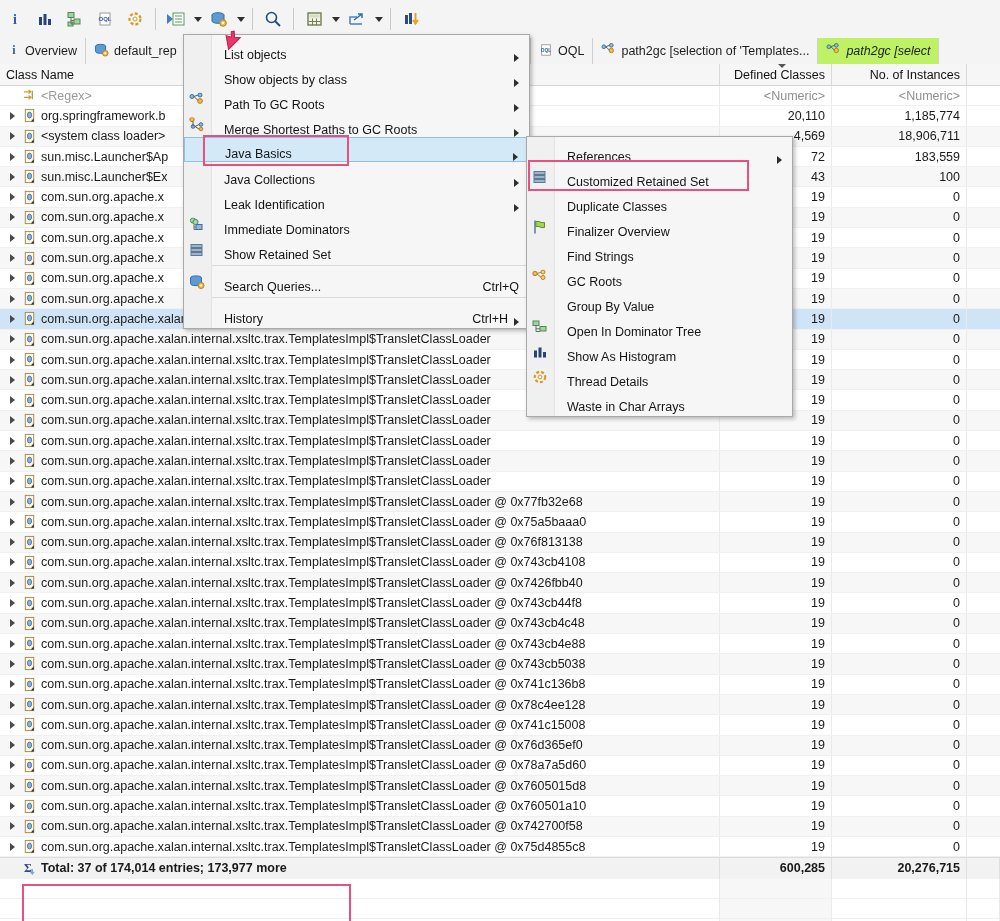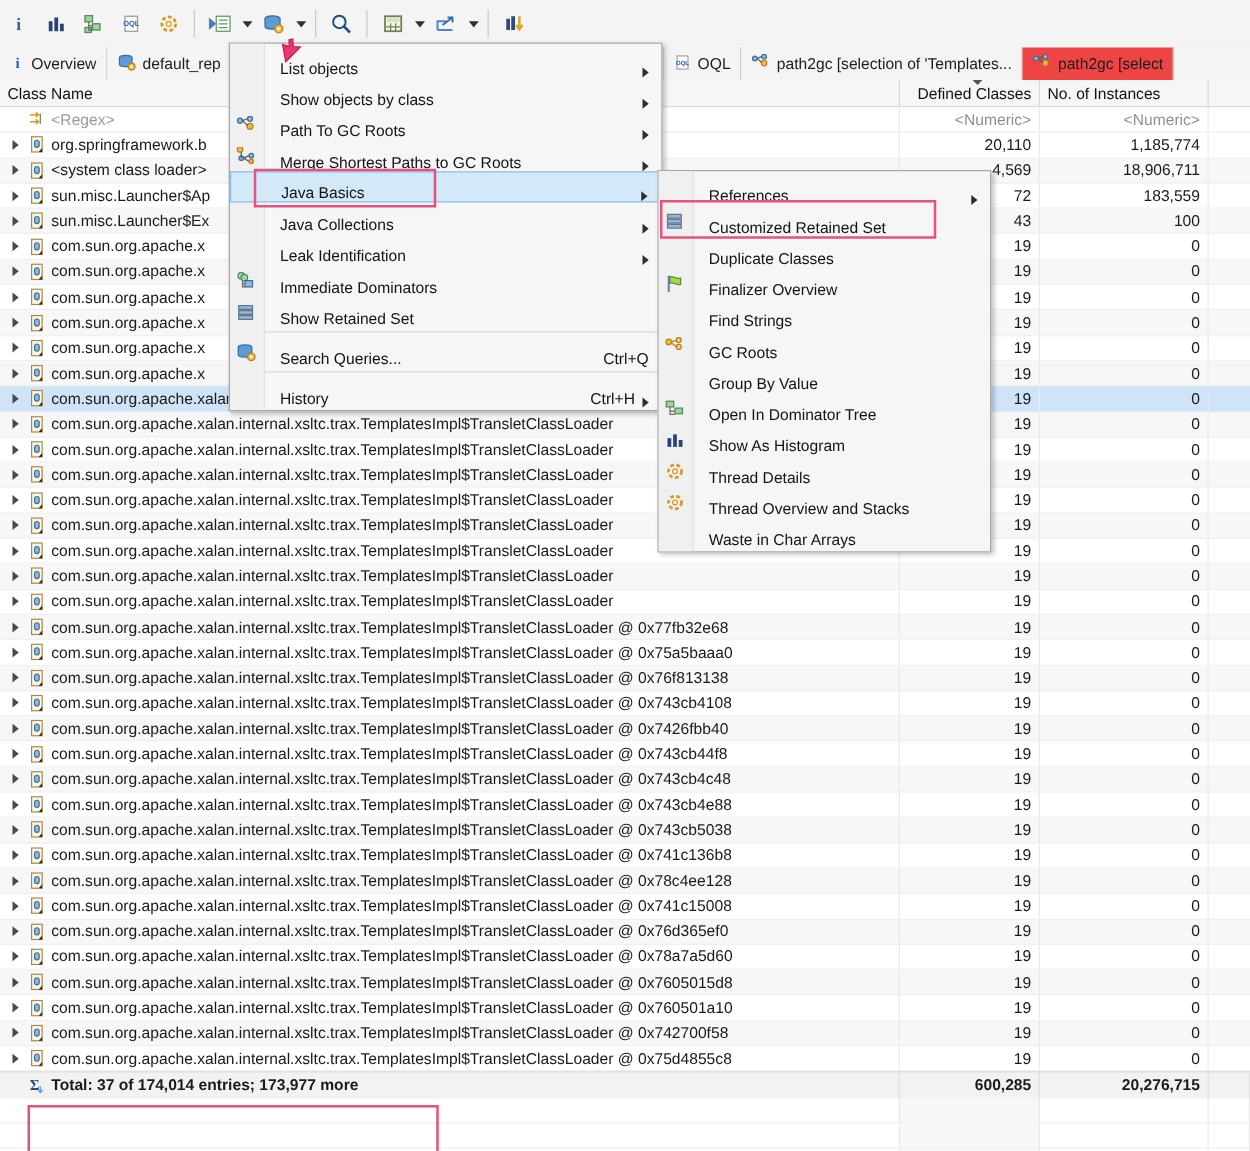--- a/index.html
+++ b/index.html
@@ -45,21 +45,21 @@
   .tab{
     display:flex;align-items:center;gap:5px;
     padding:0 8px;
     border-right:1px solid #d0d0d0;
     background:#f4f4f4;
     white-space:nowrap;
     font-size:12.5px;
     color:#1d1d1d;
     cursor:default;
   }
-  .tab.active{background:#ef4444;}
+  .tab.active{background:#bef264;font-style:italic;}
 
   
   .table-wrap{
     position:absolute;left:0;top:64px;width:1000px;height:857px;
     background:#ffffff;
   }
   .thead{
     display:flex;height:21px;
     background:#f6f6f6;
     border-bottom:1px solid #d5d5d5;
@@ -68,21 +68,21 @@
   .th{
     display:flex;align-items:center;
     border-right:1px solid #dadada;
     padding:0 6px;
     box-sizing:border-box;
     color:#111;
     position:relative;
   }
   .th.c0{width:720px;}
   .th.c1{width:112px;justify-content:flex-end;}
-  .th.c2{width:135px;justify-content:flex-start;}
+  .th.c2{width:135px;justify-content:flex-end;}
   .th.c3{flex:1;border-right:none;}
   .sort-caret{
     position:absolute;left:52%;top:0px;
     border-left:4px solid transparent;border-right:4px solid transparent;
     border-top:4px solid #555;
   }
 
   .row{
     display:flex;height:20.3px;align-items:center;
     font-size:12.5px;
@@ -1151,29 +1151,20 @@
     <div class="mi">
       <span class="mico">
         <svg width="16" height="15" viewBox="0 0 16 15">
           <circle cx="8" cy="7.5" r="5.2" fill="none" stroke="#d79b2a" stroke-width="2.2" stroke-dasharray="3 2"></circle>
           <circle cx="8" cy="7.5" r="1.9" fill="#fff7e0" stroke="#d79b2a"></circle>
         </svg>
       </span>
       <span class="mlabel">Thread Details</span>
     </div>
     <div class="mi">
-      <span class="mico">
-        <svg width="16" height="15" viewBox="0 0 16 15">
-          <circle cx="8" cy="7.5" r="5.2" fill="none" stroke="#d79b2a" stroke-width="2.2" stroke-dasharray="3 2"></circle>
-          <circle cx="8" cy="7.5" r="1.9" fill="#fff7e0" stroke="#d79b2a"></circle>
-        </svg>
-      </span>
-      <span class="mlabel">Thread Overview and Stacks</span>
-    </div>
-    <div class="mi">
       <span class="mlabel">Waste in Char Arrays</span>
     </div>
   </div>
 
 <div class="pinkbox" style="left:203px;top:135px;width:142px;height:27px;"></div>
 <div class="pinkbox" style="left:528px;top:160px;width:217px;height:27px;"></div>
 <div class="pinkbox" style="left:22px;top:884px;width:325px;height:38px;"></div>
 
 <div class="cursor" style="left:222px;top:28px;">
   <svg width="22" height="24" viewBox="0 0 22 24">

